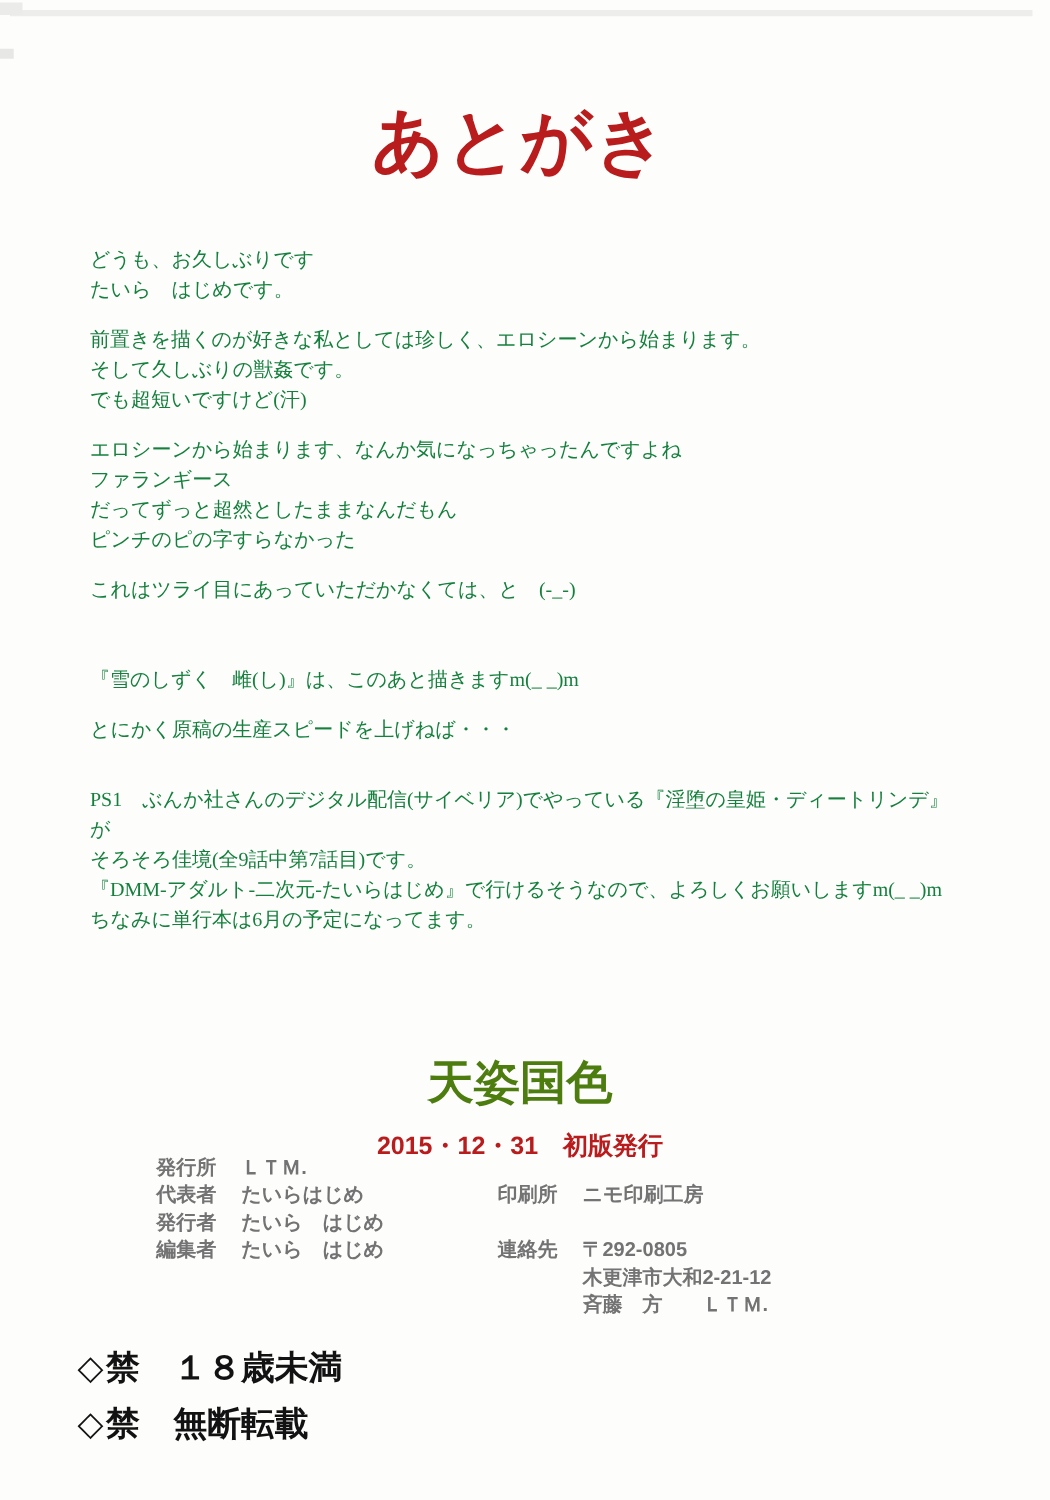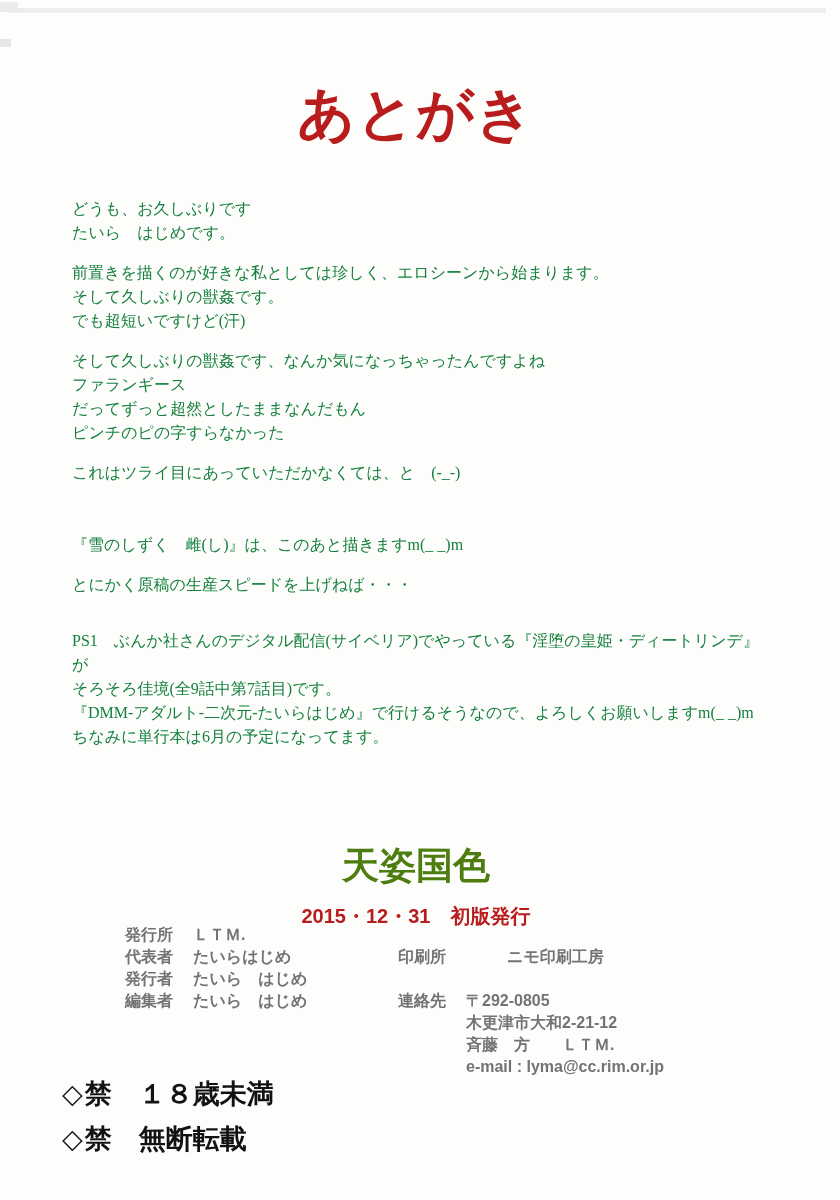--- a/index.html
+++ b/index.html
@@ -69,21 +69,21 @@
     font-weight:bold;
     font-size:16px; line-height:22px;
     color:#737373;
   }
   .colophon-left { position:absolute; left:125px; top:924px; }
   .colophon-row { display:flex; }
   .colophon-label { width:52px; margin-right:16px; white-space:nowrap; }
   .colophon-value { white-space:pre; }
 
   .colophon-right { position:absolute; left:398px; top:946px; }
-  .printer-row { margin-bottom:22px;gap:41px; }
+  .printer-row { margin-bottom:22px; }
   .contact-lines .contact-line { white-space:pre; }
 
   .notices {
     position:absolute; left:62px; top:1078px;
     font-family:"Liberation Sans","DejaVu Sans",sans-serif;
     font-weight:bold;
     font-size:27px; line-height:1.2;
     color:#121212;
   }
   .notice-row { display:flex; align-items:baseline; margin-bottom:13px; }
@@ -105,21 +105,21 @@
     <div class="body-paragraph">
       <div class="body-line">どうも、お久しぶりです</div>
       <div class="body-line">たいら　はじめです。</div>
     </div>
     <div class="body-paragraph">
       <div class="body-line">前置きを描くのが好きな私としては珍しく、エロシーンから始まります。</div>
       <div class="body-line">そして久しぶりの獣姦です。</div>
       <div class="body-line">でも超短いですけど(汗)</div>
     </div>
     <div class="body-paragraph">
-      <div class="body-line">そして久しぶりの獣姦です、なんか気になっちゃったんですよね</div>
+      <div class="body-line">エロシーンから始まります、なんか気になっちゃったんですよね</div>
       <div class="body-line">ファランギース</div>
       <div class="body-line">だってずっと超然としたままなんだもん</div>
       <div class="body-line">ピンチのピの字すらなかった</div>
     </div>
     <div class="body-paragraph">
       <div class="body-line">これはツライ目にあっていただかなくては、と　(-_-)</div>
     </div>
     <div class="body-paragraph gap-large">
       <div class="body-line">『雪のしずく　雌(し)』は、このあと描きますm(_ _)m</div>
     </div>
@@ -160,21 +160,20 @@
     <div class="colophon-row printer-row">
       <span class="colophon-label">印刷所</span>
       <span class="colophon-value">ニモ印刷工房</span>
     </div>
     <div class="colophon-row">
       <span class="colophon-label">連絡先</span>
       <span class="contact-lines">
         <div class="contact-line">〒292-0805</div>
         <div class="contact-line">木更津市大和2-21-12</div>
         <div class="contact-line">斉藤　方　　ＬＴＭ.</div>
-        <div class="contact-line">e-mail : lyma@cc.rim.or.jp</div>
       </span>
     </div>
   </div>
 
   <div class="notices">
     <div class="notice-row">
       <span class="diamond-icon">◇</span>
       <span class="notice-text">禁　１８歳未満</span>
     </div>
     <div class="notice-row">

